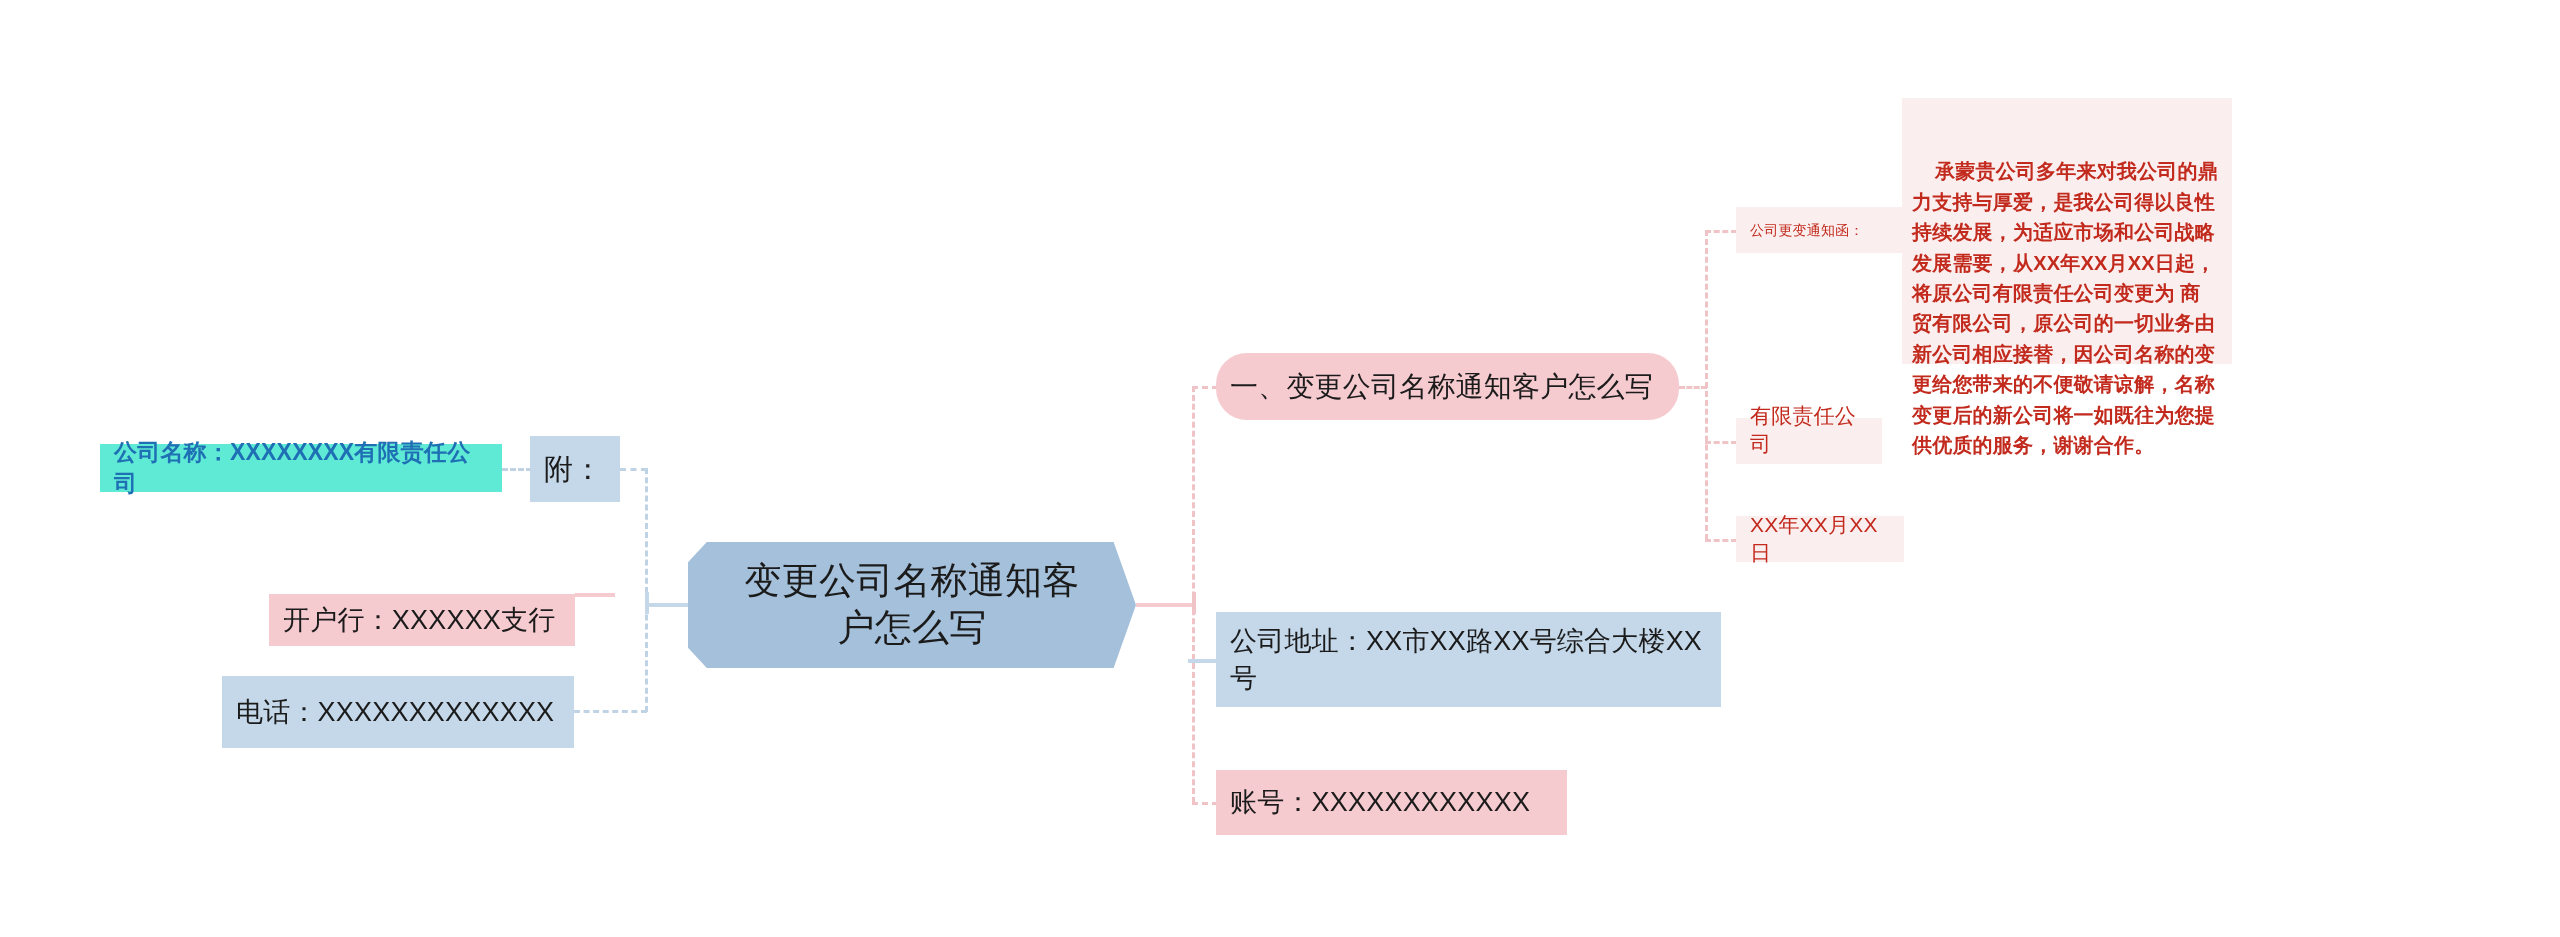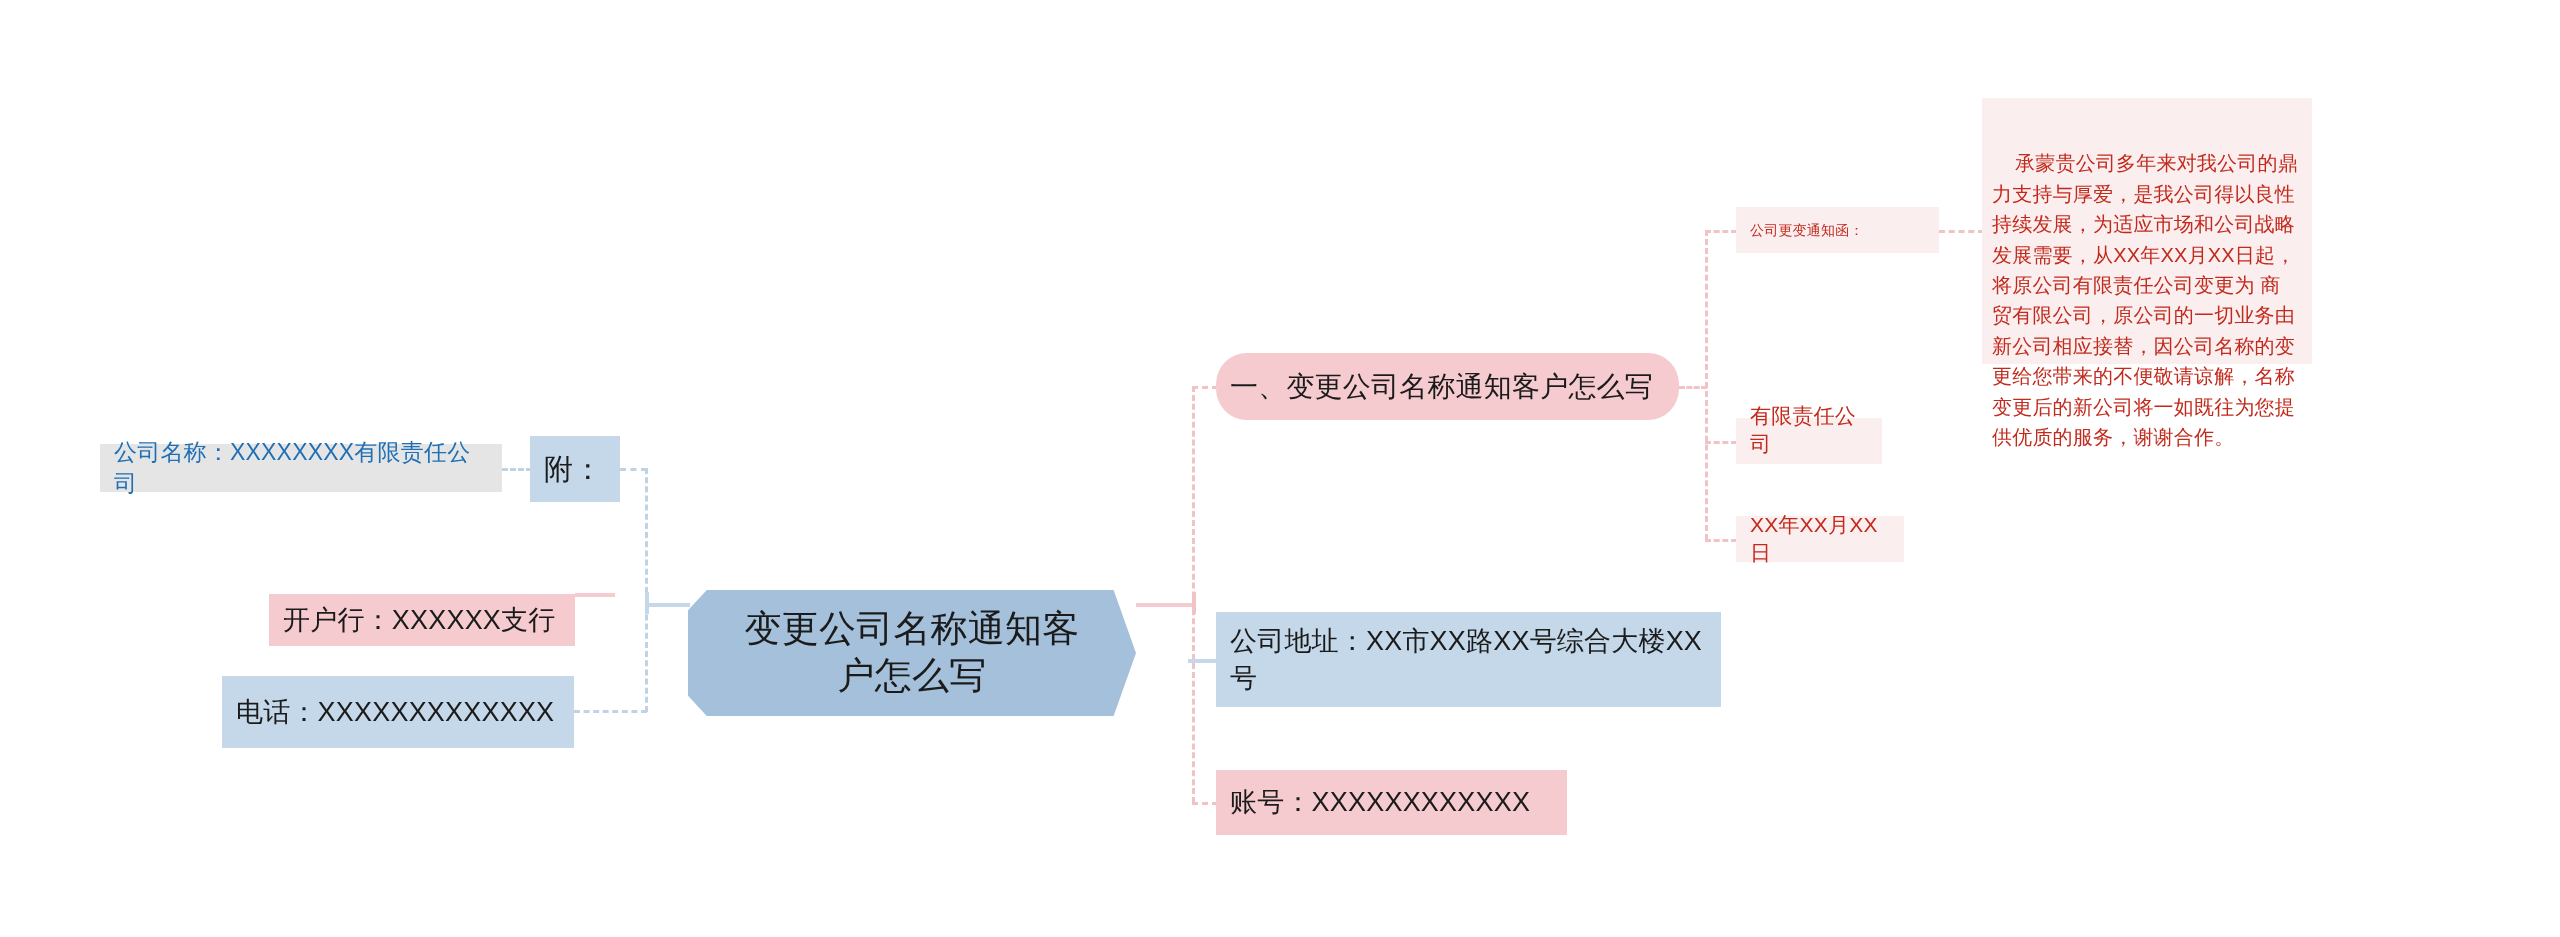--- a/index.html
+++ b/index.html
@@ -27,30 +27,30 @@
     left: 688px; top: 542px;
     width: 448px; height: 126px;
     background: #a4c0da;
     color: #1b1b1b;
     font-size: 37px;
     justify-content: flex-start;
     text-align: center;
     padding: 0 46px;
     clip-path: polygon(0 16%, 4.2% 0, 95% 0, 100% 50%, 95% 100%, 4.2% 100%, 0 84%);
     line-height: 1.26;
-    margin-top: 48px;
   }
 
   
   #n-company-name {
     left: 100px; top: 444px;
     width: 402px; height: 48px;
-    background: #e5e5e5;
+    background: #5eead4;
     color: #1f6fb5;
     font-size: 23px;
+    font-weight: bold;
   }
   #n-fu {
     left: 530px; top: 436px;
     width: 90px; height: 66px;
     background: #c4d8ea;
     color: #1b1b1b;
     font-size: 29px;
   }
   #n-bank {
     left: 269px; top: 560px;
@@ -110,29 +110,30 @@
     align-items: flex-end;
   }
   #n-date {
     left: 1736px; top: 516px;
     width: 168px; height: 46px;
     background: #fbeeee;
     color: #c22a1d;
     font-size: 21px;
   }
   #n-body {
-    left: 1982px; top: 98px;
+    left: 1902px; top: 98px;
     width: 330px; height: 266px;
     background: #fbeeee;
     color: #c22a1d;
     font-size: 20px;
     line-height: 1.52;
     align-items: flex-start;
-    padding: 20px 12px 10px 10px;
+    padding: 28px 12px 10px 10px;
     display: block;
+    font-weight: bold;
   }
 
   
   .conn { position: absolute; }
   .dash-h { border-top: 3px dashed #c0d3e5; }
   .dash-v { border-left: 3px dashed #c0d3e5; }
   .dash-h-pink { border-top: 3px dashed #f0c3c6; }
   .dash-v-pink { border-left: 3px dashed #f0c3c6; }
   .solid-blue { border-top: 4px solid #c4d8ea; }
   .solid-pink { border-top: 4px solid #f6cbd0; }

